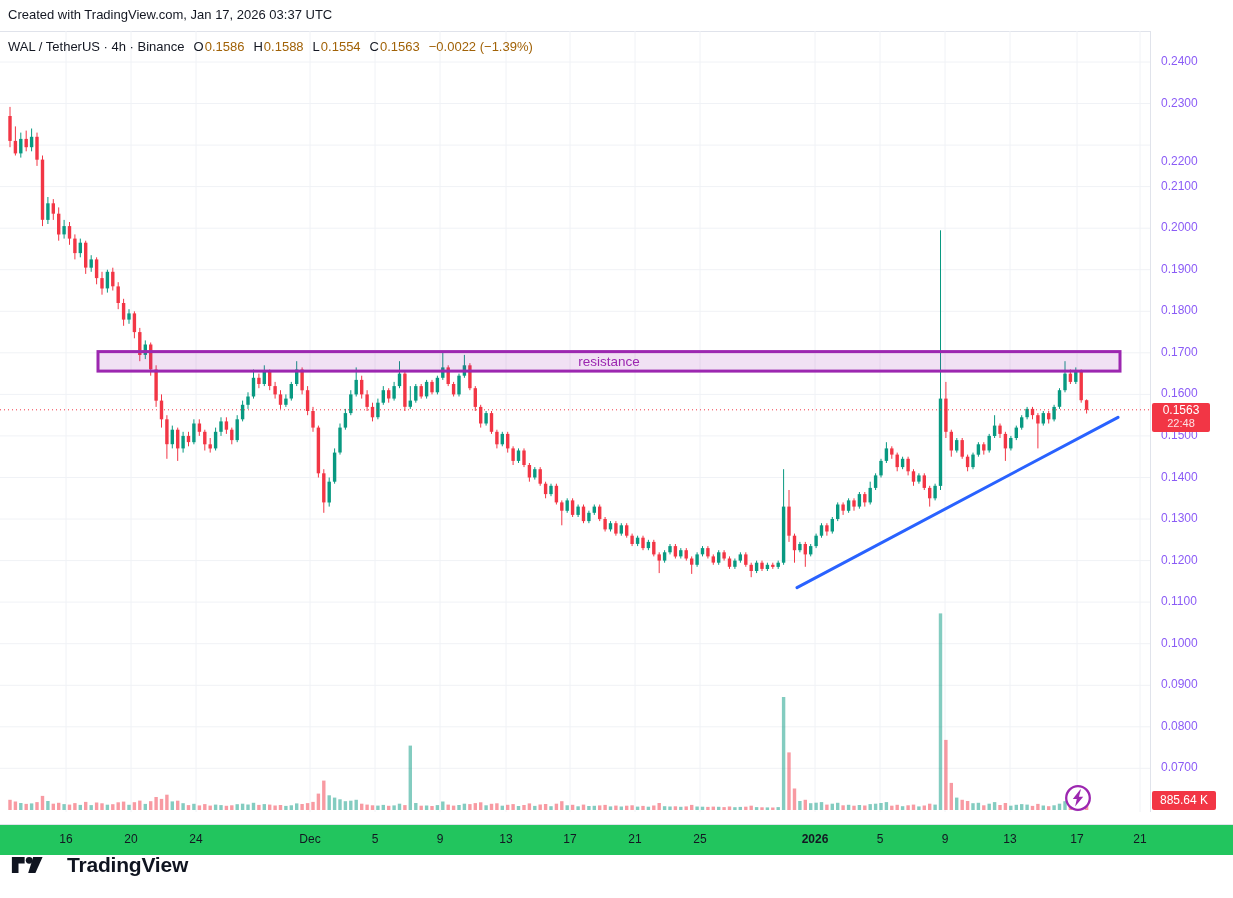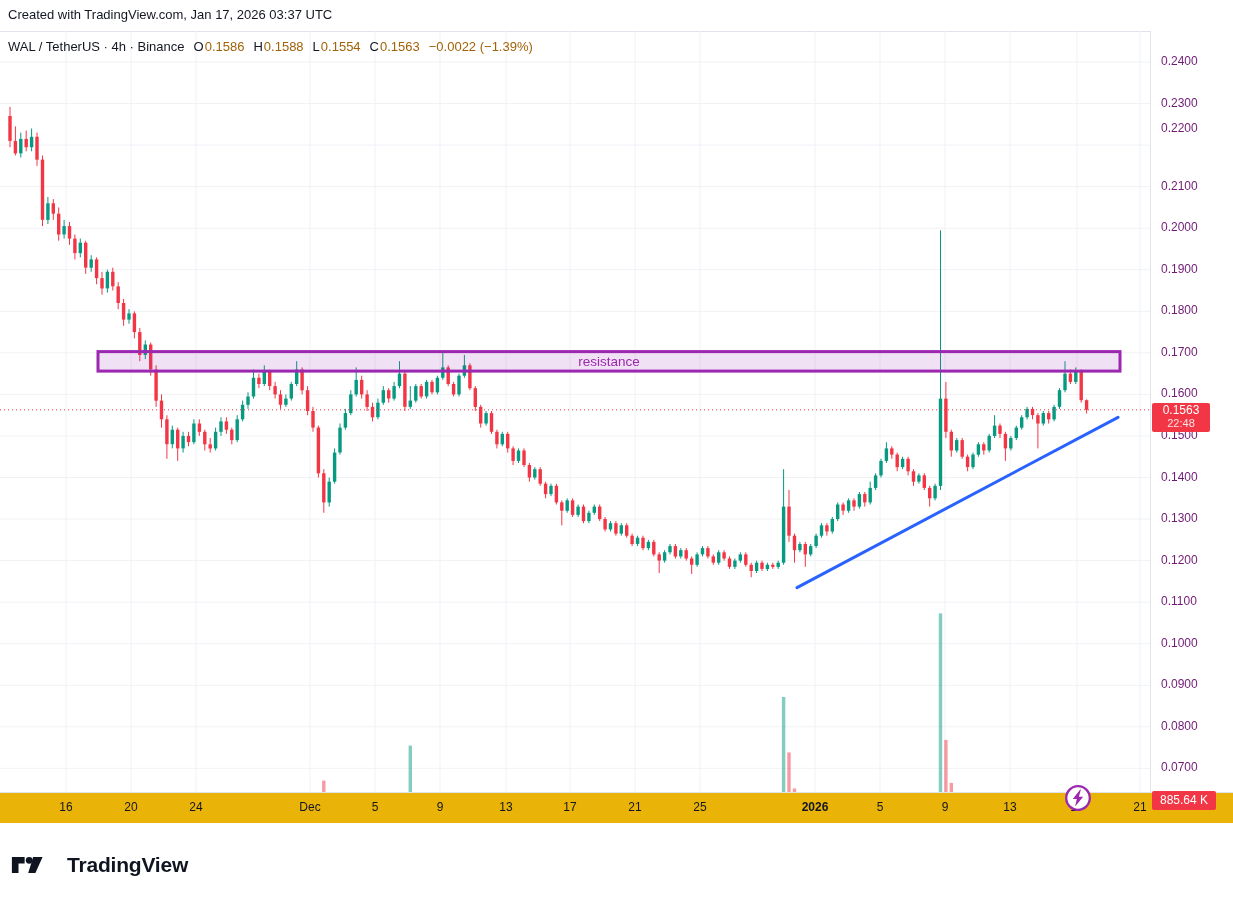--- a/index.html
+++ b/index.html
@@ -11,22 +11,22 @@
   }
   .created{position:absolute;left:8px;top:7px;font-size:13px;color:#131722;white-space:nowrap}
   .top-divider{position:absolute;left:0;top:31px;width:1233px;height:1px;background:#e0e3eb}
   #plot{position:absolute;left:0;top:0}
   .legend{position:absolute;left:8px;top:37px;font-size:13px;line-height:19px;white-space:nowrap;z-index:5}
   .legend .k{color:#131722}
   .legend .red{color:#a16207}
   .legend .grp{margin-left:9px}
   .legend .val{margin-left:1px}
   .axis-right{position:absolute;left:1150px;top:31px;width:83px;height:781px;border-left:1px solid #e0e3eb;background:#fff}
-  .pl{position:absolute;left:10px;font-size:12px;color:#701a75}
-  .time-axis{position:absolute;left:0;top:792px;width:1233px;height:30px;border-top:1px solid #e0e3eb;background:#eab308}
+  .pl{position:absolute;left:10px;font-size:12px;color:#8b5cf6}
+  .time-axis{position:absolute;left:0;top:824px;width:1233px;height:30px;border-top:1px solid #e0e3eb;background:#22c55e}
   .tl{position:absolute;top:7px;font-size:12px;color:#131722;transform:translateX(-50%)}
   .tl.bold{font-weight:700}
   .badge{position:absolute;background:#f23645;color:#fff;border-radius:2px;text-align:center;z-index:6}
   #price-badge{left:1152px;width:58px;padding:1px 0 2px 0;font-size:12px;line-height:13px}
   #price-badge .cd{opacity:.85;font-size:11px}
   #vol-badge{left:1152px;top:791px;width:64px;height:19px;line-height:19px;font-size:12px}
   .boost{position:absolute;left:1064px;top:784px;width:28px;height:28px;z-index:4}
   .logo{position:absolute;left:10px;top:851px;display:flex;align-items:center;gap:23px}
   .logo-text{font-size:21px;font-weight:700;color:#0f1420;letter-spacing:-0.2px}
 </style>
@@ -687,21 +687,21 @@
 
 <div class="legend">
   <div>
     <span>WAL / TetherUS · 4h · Binance</span><span class="grp"><span class="k">O</span><span class="red val">0.1586</span></span><span class="grp"><span class="k">H</span><span class="red val">0.1588</span></span><span class="grp"><span class="k">L</span><span class="red val">0.1554</span></span><span class="grp"><span class="k">C</span><span class="red val">0.1563</span></span><span class="grp red">−0.0022 (−1.39%)</span>
   </div>
 </div>
 
 <div class="axis-right" id="price-labels">
     <div class="pl" style="top: 23px;">0.2400</div>
     <div class="pl" style="top: 64.55px;">0.2300</div>
-    <div class="pl" style="top: 90px;">0.2200</div>
+    <div class="pl" style="top: 123px;">0.2200</div>
     <div class="pl" style="top: 147.65px;">0.2100</div>
     <div class="pl" style="top: 189.2px;">0.2000</div>
     <div class="pl" style="top: 230.75px;">0.1900</div>
     <div class="pl" style="top: 272.3px;">0.1800</div>
     <div class="pl" style="top: 313.85px;">0.1700</div>
     <div class="pl" style="top: 355.4px;">0.1600</div>
     <div class="pl" style="top: 396.95px;">0.1500</div>
     <div class="pl" style="top: 438.5px;">0.1400</div>
     <div class="pl" style="top: 480.05px;">0.1300</div>
     <div class="pl" style="top: 521.6px;">0.1200</div>

